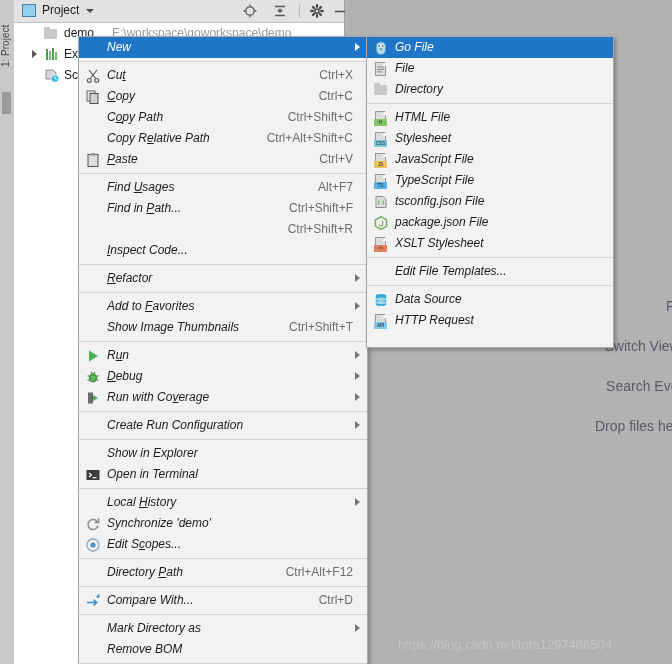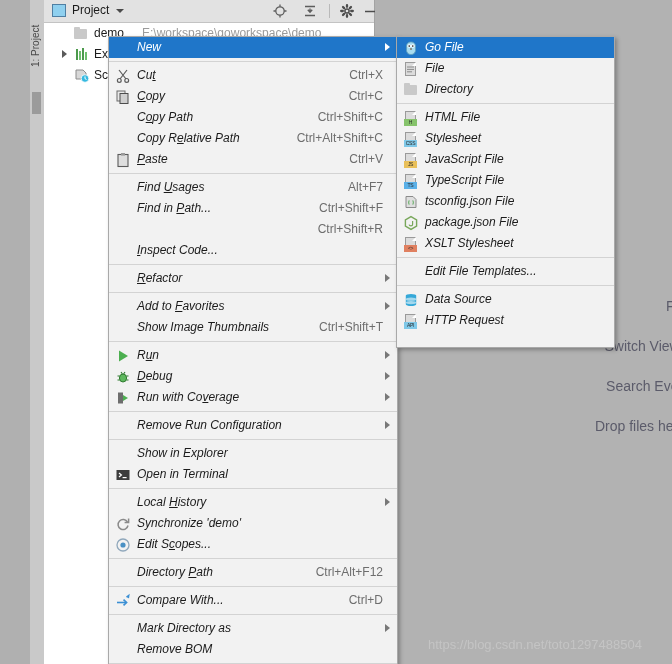--- a/index.html
+++ b/index.html
@@ -2,21 +2,21 @@
 <html><head>
 <meta charset="utf-8">
 <style>
   html,body{margin:0;padding:0;}
   body{
     width:672px;height:664px;overflow:hidden;position:relative;
     font-family:"Liberation Sans","DejaVu Sans",sans-serif;
     font-size:12px;color:#1b1b1b;background:#b0b0b0;
   }
   
-  #ide{position:absolute;inset:0;background:#b2b2b2;margin-left:30px;}
+  #ide{position:absolute;inset:0;background:#b2b2b2;}
 
   
   .vbar{position:absolute;left:0;top:0;width:14px;height:664px;background:#c9c9c9;border-right:1px solid #a9a9a9;}
   .vbar-label{position:absolute;left:0;top:6px;width:14px;height:80px;
     writing-mode:vertical-rl;transform:rotate(180deg);
     font-size:10px;color:#4a4a4a;text-align:center;letter-spacing:0px;white-space:nowrap;}
   .vbar-thumb{position:absolute;left:2px;top:92px;width:9px;height:22px;background:#9b9b9b;}
 
   
   .panel{position:absolute;left:14px;top:0;width:330px;height:664px;background:#ffffff;border-right:1px solid #a3a3a3;}
@@ -36,21 +36,21 @@
 
   
   .hints{position:absolute;left:352px;top:0;right:0;bottom:0;}
   .hint{position:absolute;right:0;white-space:nowrap;font-size:14px;color:#5b5b6a;}
   .watermark{position:absolute;left:398px;top:637px;font-size:13px;color:#c4c4c4;white-space:nowrap;}
 
   
   .menu{position:absolute;background:#f2f2f2;border:1px solid #a9a9a9;
         box-shadow:2px 2px 4px rgba(0,0,0,.28);box-sizing:border-box;}
   #ctxmenu{left:78px;top:36px;width:290px;height:640px;}
-  #submenu{left:366px;top:36px;width:219px;height:312px;}
+  #submenu{left:366px;top:36px;width:248px;height:312px;}
 
   .mi{position:relative;height:21px;line-height:21px;white-space:nowrap;cursor:default;}
   .mi.hl{background:#1f76c9;color:#ffffff;}
   .mi .ic{position:absolute;left:6px;top:3px;width:16px;height:16px;}
   .mi .lbl{position:absolute;left:28px;top:0;font-size:12px;font-style:italic;}
   .mi .acc{position:absolute;right:14px;top:0;font-size:12px;color:#6d6d6d;}
   .mi .arr{position:absolute;right:7px;top:6px;width:5px;height:8px;}
   .mi .arr:after{content:"";position:absolute;left:0;top:0;
      border-top:4px solid transparent;border-bottom:4px solid transparent;border-left:5px solid #787878;}
   .mi.hl .arr:after{border-left-color:#ffffff;}
@@ -232,21 +232,21 @@
       <div class="mi">
         <span class="ic"><svg width="16" height="16" viewBox="0 0 16 16">
             <path d="M3 2.5h5v11H3z" fill="#6d6d6d"></path>
             <path d="M8 5l5 3-5 3z" fill="#4caf50"></path>
           </svg></span>
         <span class="lbl">Run with Co<u>v</u>erage</span>
         <span class="arr"></span>
       </div>
       <div class="msep"></div>
       <div class="mi">
-        <span class="lbl">Remove Run Configuration</span>
+        <span class="lbl">Create Run Configuration</span>
         <span class="arr"></span>
       </div>
       <div class="msep"></div>
       <div class="mi">
         <span class="lbl">Show in Explorer</span>
       </div>
       <div class="mi">
         <span class="ic"><svg width="16" height="16" viewBox="0 0 16 16">
             <rect x="1.5" y="3" width="13" height="10" fill="#3c3c3c"></rect>
             <path d="M4 6l2.4 2L4 10" stroke="#ffffff" stroke-width="1.2" fill="none"></path>

